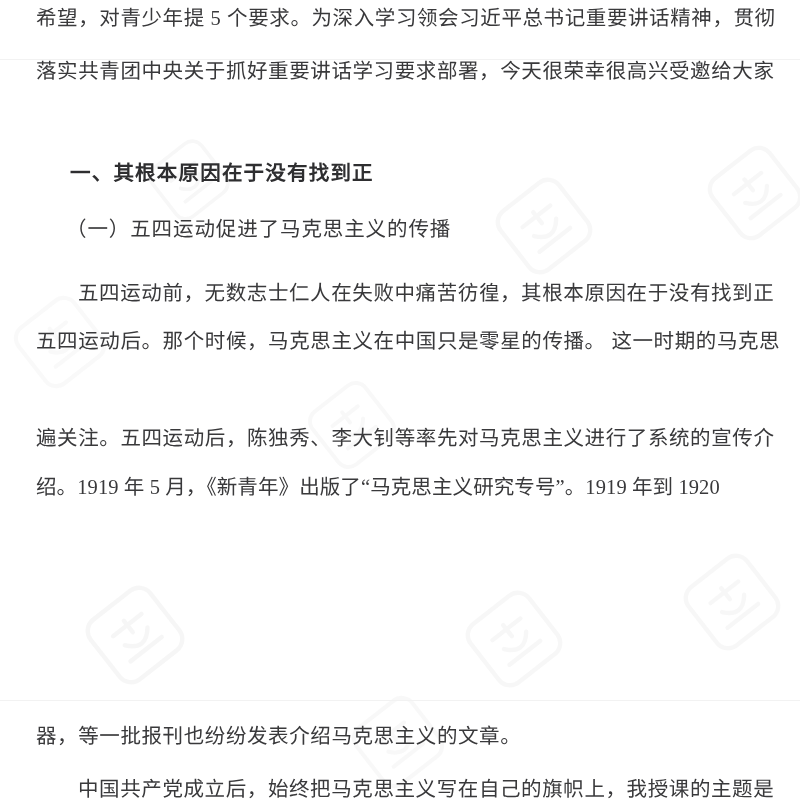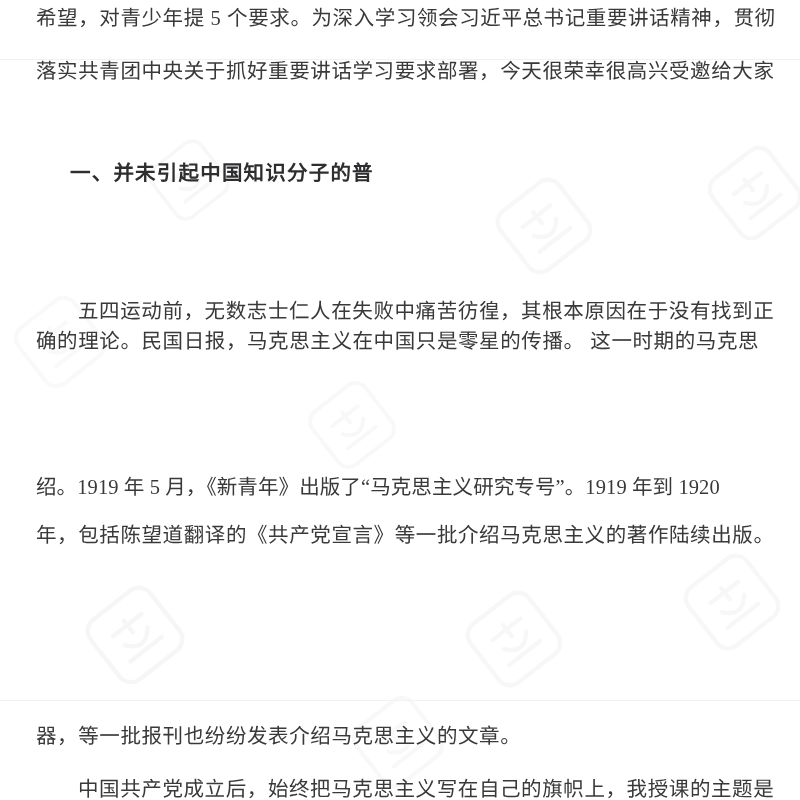--- a/index.html
+++ b/index.html
@@ -185,27 +185,28 @@
       </svg>
         </div>
     </div>
   </div>
 
   <div class="doc-body">
 
     <div class="line" style="top:8px;">希望，对青少年提 5 个要求。为深入学习领会习近平总书记重要讲话精神，贯彻</div>
     <div class="line" style="top:61px;">落实共青团中央关于抓好重要讲话学习要求部署，今天很荣幸很高兴受邀给大家</div>
 
-    <div class="line heading" style="top:163px;">一、并未引起中国知识分子的普</div>
-
-
-    <div class="line indent" style="top:301px;">五四运动前，无数志士仁人在失败中痛苦彷徨，其根本原因在于没有找到正</div>
-    <div class="line" style="top:331px;">确的理论。民国日报，马克思主义在中国只是零星的传播。 这一时期的马克思</div>
+    <div class="line heading" style="top:163px;">一、其根本原因在于没有找到正</div>
+
+    <div class="line subheading" style="top:219px;">（一）五四运动促进了马克思主义的传播</div>
+
+    <div class="line indent" style="top:283px;">五四运动前，无数志士仁人在失败中痛苦彷徨，其根本原因在于没有找到正</div>
+    <div class="line" style="top:331px;">五四运动后。那个时候，马克思主义在中国只是零星的传播。 这一时期的马克思</div>
+    <div class="line" style="top:428px;">遍关注。五四运动后，陈独秀、李大钊等率先对马克思主义进行了系统的宣传介</div>
     <div class="line tight" style="top:477px;">绍。1919 年 5 月，《新青年》出版了“马克思主义研究专号”。1919 年到 1920</div>
-    <div class="line" style="top:525px;">年，包括陈望道翻译的《共产党宣言》等一批介绍马克思主义的著作陆续出版。</div>
 
     <div class="line" style="top:726px;">器，等一批报刊也纷纷发表介绍马克思主义的文章。</div>
 
     <div class="line indent" style="top:779px;">中国共产党成立后，始终把马克思主义写在自己的旗帜上，我授课的主题是</div>
 
   </div>
 
 </div>
 
 </body></html>

